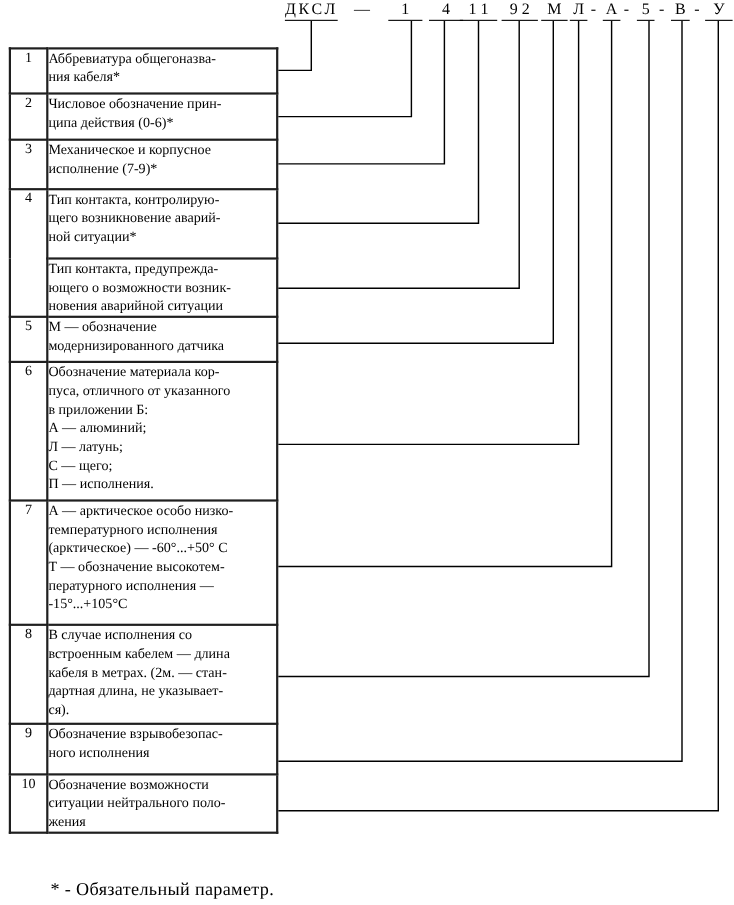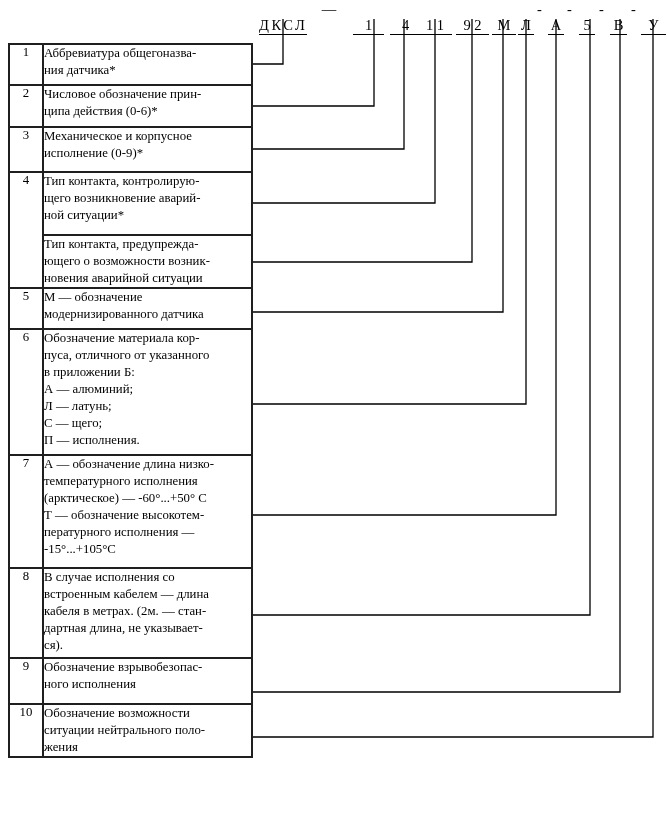--- a/index.html
+++ b/index.html
@@ -6,21 +6,21 @@
   .canvas{
     position:relative;width:667px;height:823px;background:#ffffff;
     font-family:"Liberation Serif","DejaVu Serif",serif;color:#000;
     overflow:hidden;
   }
   
   .code-part{
     position:absolute;top:1px;height:17px;text-align:center;
     font-size:14.5px;line-height:16px;white-space:pre;
   }
-  .code-part.u{border-bottom:1.4px solid #000;margin-top:16px;}
+  .code-part.u{border-bottom:1.4px solid #000;}
   .code-part.sp{letter-spacing:2.5px;}
   
   svg.connectors{position:absolute;left:0;top:0;}
   
   table.spec-table{
     position:absolute;left:8px;top:43px;width:245px;
     border-collapse:collapse;table-layout:fixed;
   }
   table.spec-table td{
     border:2px solid #1f1f1f;vertical-align:top;
@@ -73,35 +73,35 @@
       <path d="M653 19 V737 H253"></path>
     </g>
   </svg>
 
   <table class="spec-table">
     <tbody>
         <tr style="height:41px">
       <td class="num">1</td>
       <td class="txt">
             <div class="line">Аббревиатура общегоназва-</div>
-            <div class="line">ния датчика*</div>
+            <div class="line">ния кабеля*</div>
           </td>
     </tr>
     <tr style="height:42px">
       <td class="num">2</td>
       <td class="txt">
             <div class="line">Числовое обозначение прин-</div>
             <div class="line">ципа действия (0-6)*</div>
           </td>
     </tr>
     <tr style="height:45px">
       <td class="num">3</td>
       <td class="txt">
             <div class="line">Механическое и корпусное</div>
-            <div class="line">исполнение (0-9)*</div>
+            <div class="line">исполнение (7-9)*</div>
           </td>
     </tr>
     <tr style="height:63px">
       <td class="num" rowspan="2">4</td>
       <td class="txt">
             <div class="line">Тип контакта, контролирую-</div>
             <div class="line">щего возникновение аварий-</div>
             <div class="line">ной ситуации*</div>
           </td>
     </tr>
@@ -127,21 +127,21 @@
             <div class="line">в приложении Б:</div>
             <div class="line">А — алюминий;</div>
             <div class="line">Л — латунь;</div>
             <div class="line">С — щего;</div>
             <div class="line">П — исполнения.</div>
           </td>
     </tr>
     <tr style="height:113px">
       <td class="num">7</td>
       <td class="txt">
-            <div class="line">А — обозначение длина низко-</div>
+            <div class="line">А — арктическое особо низко-</div>
             <div class="line">температурного исполнения</div>
             <div class="line">(арктическое) — -60°...+50° С</div>
             <div class="line">Т — обозначение высокотем-</div>
             <div class="line">пературного исполнения —</div>
             <div class="line">-15°...+105°С</div>
           </td>
     </tr>
     <tr style="height:90px">
       <td class="num">8</td>
       <td class="txt">
@@ -163,14 +163,15 @@
       <td class="num">10</td>
       <td class="txt">
             <div class="line">Обозначение возможности</div>
             <div class="line">ситуации нейтрального поло-</div>
             <div class="line">жения</div>
           </td>
     </tr>
   </tbody>
     </table>
 
+  <div class="footnote">* - Обязательный параметр.</div>
 
 </div>
 
 </body></html>

